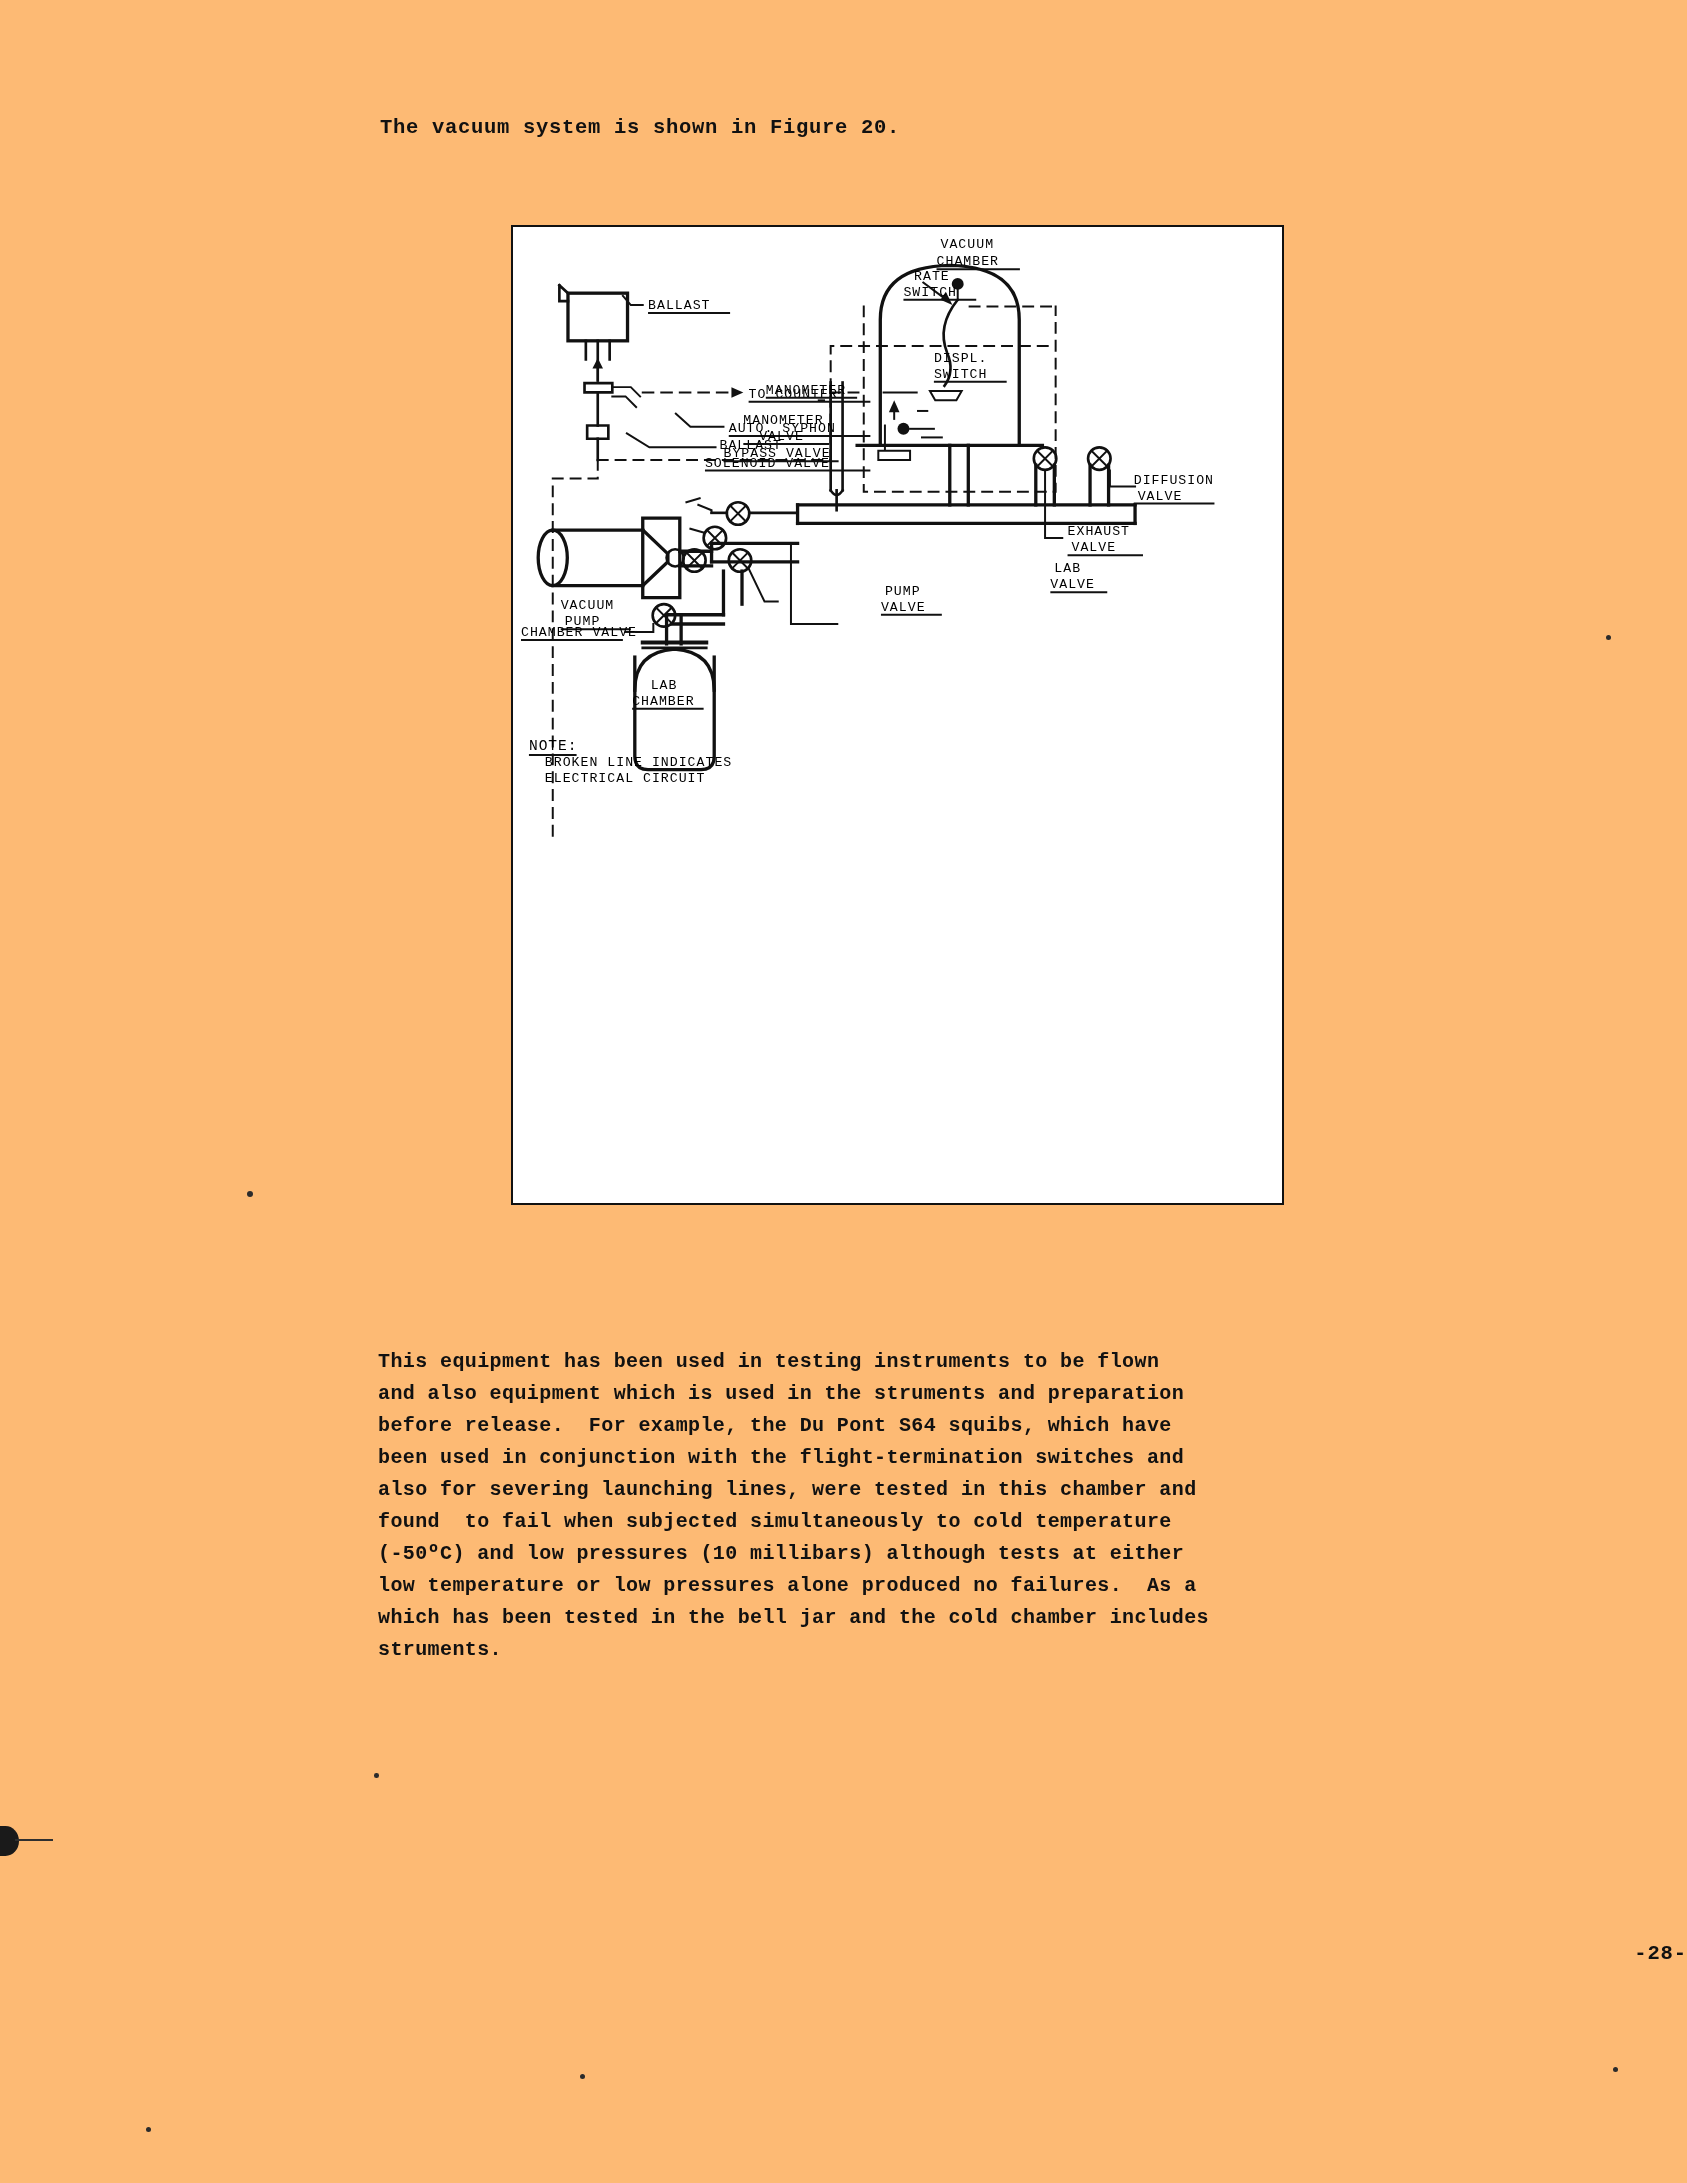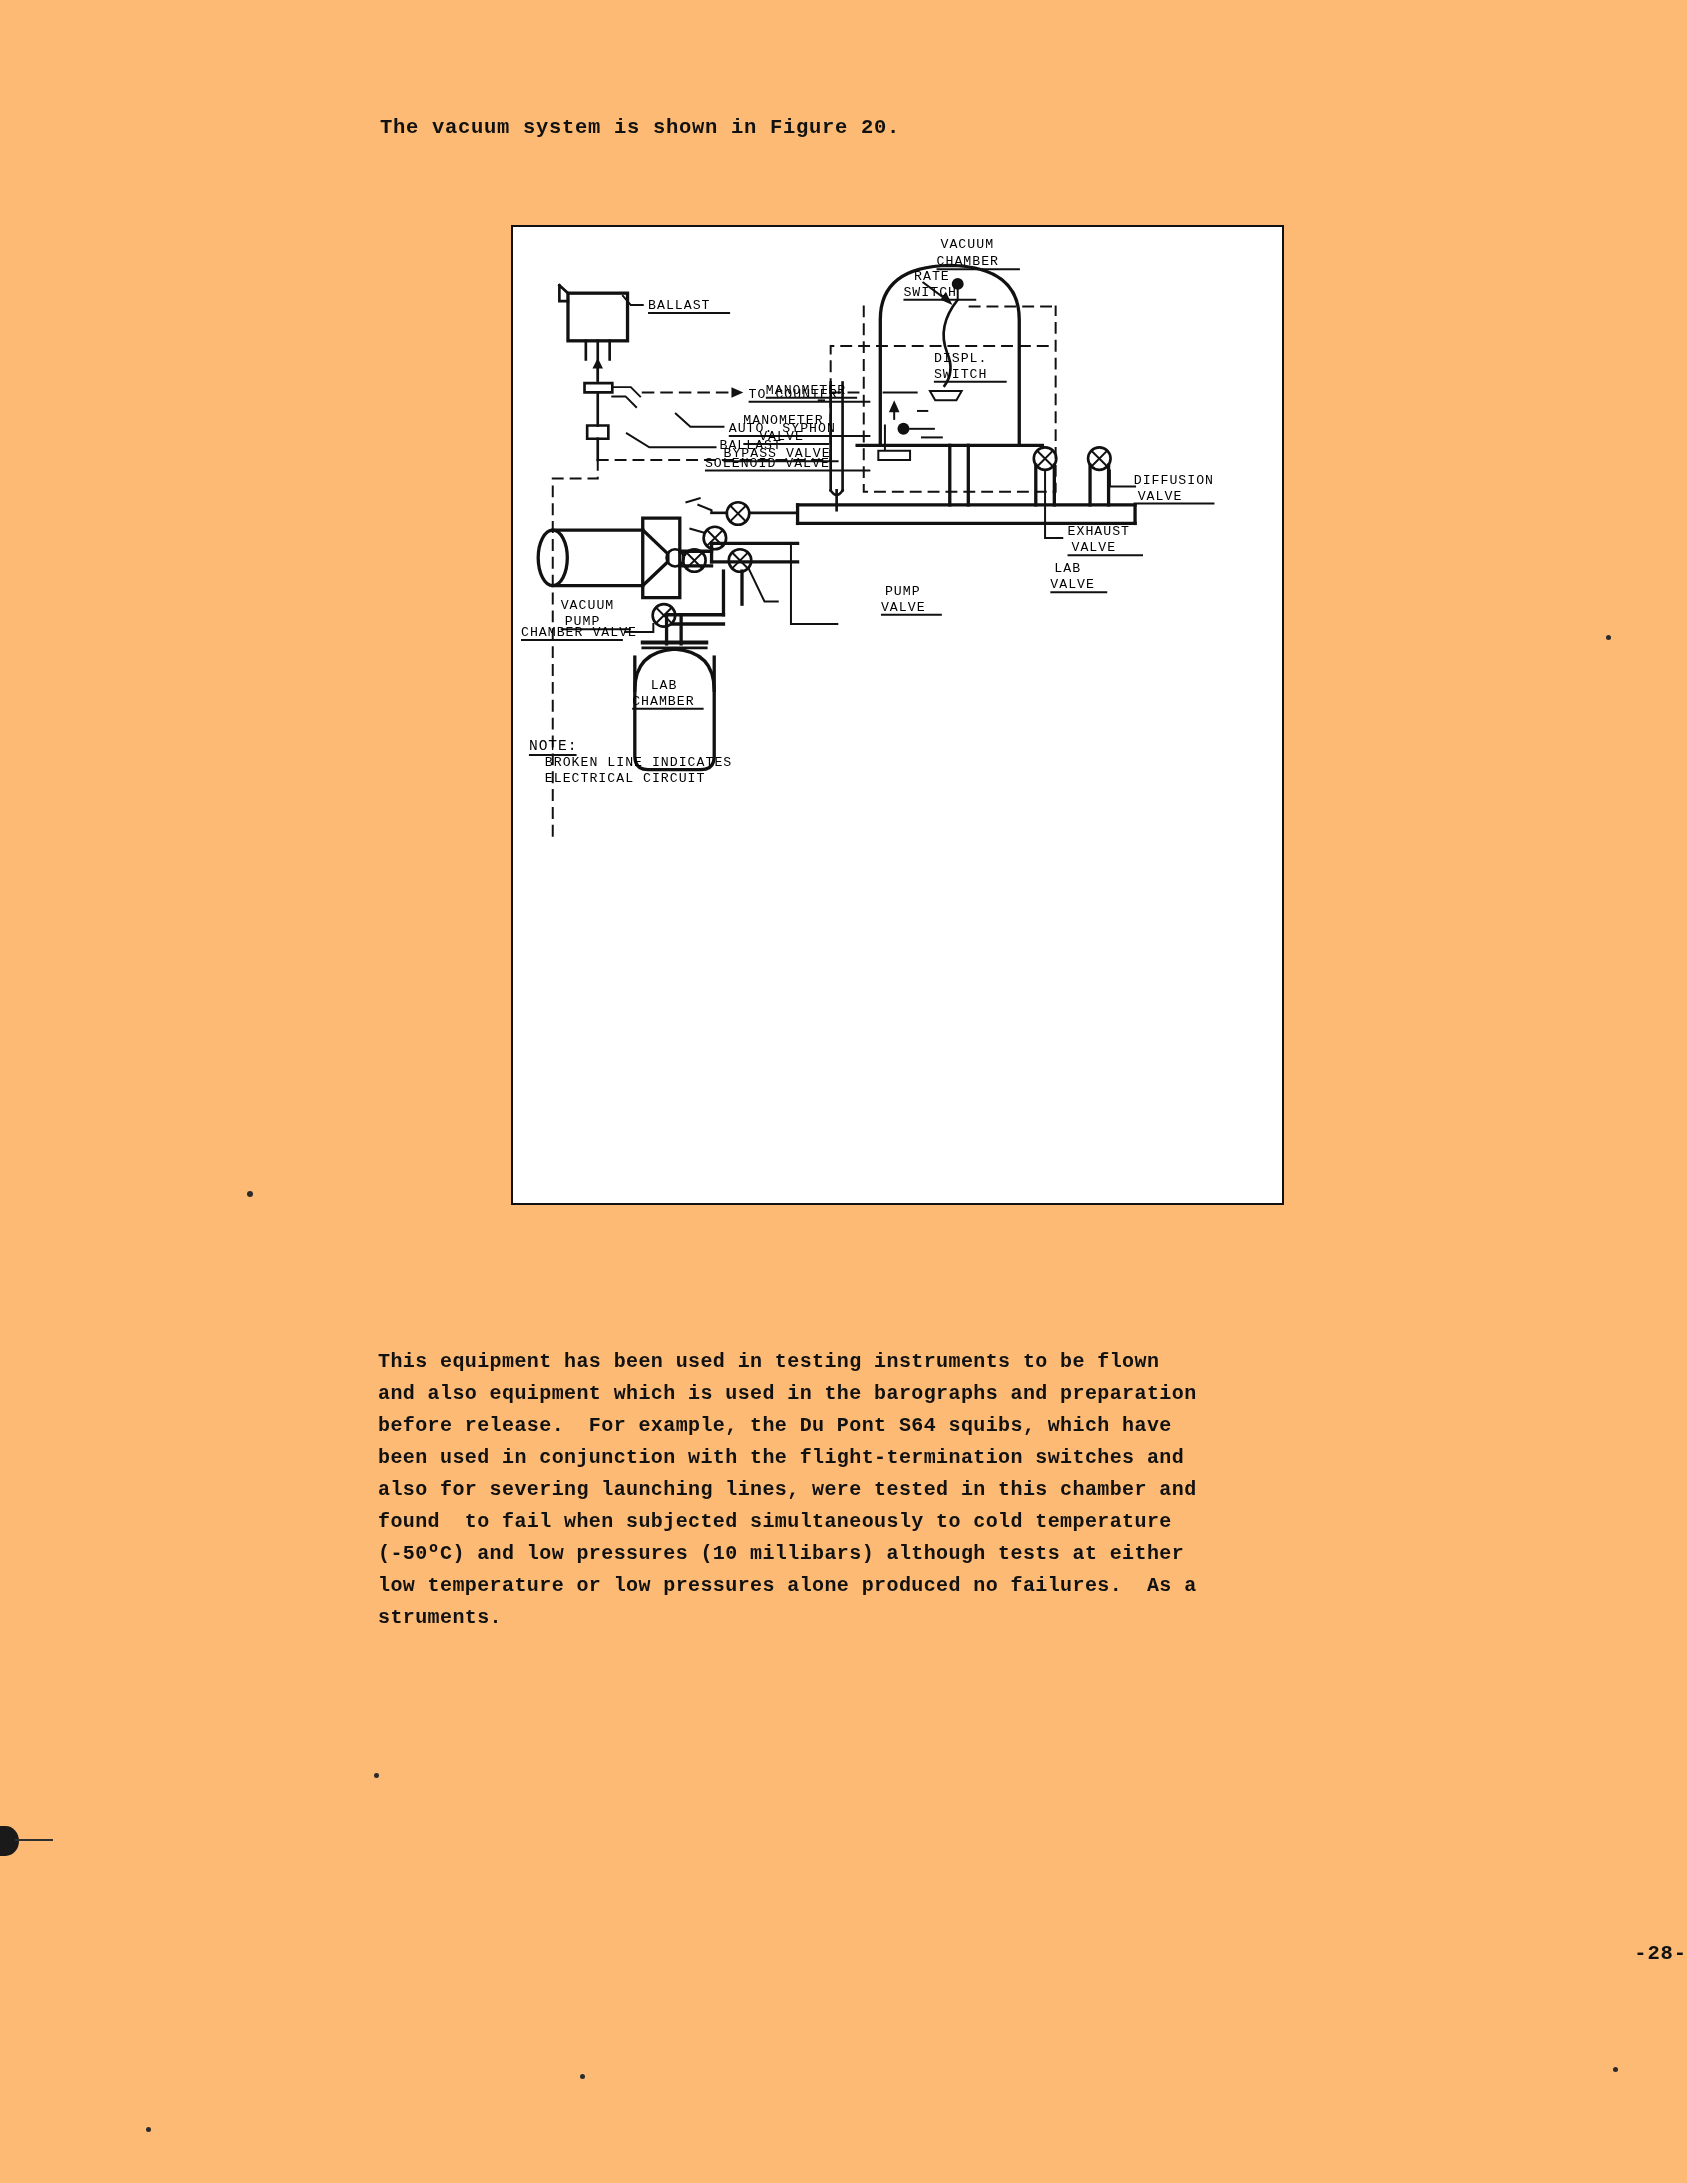--- a/index.html
+++ b/index.html
@@ -332,27 +332,28 @@
         <line x1="24" y1="798" x2="96" y2="798" stroke="#111" stroke-width="3"></line>
         <text x="48" y="814">BROKEN LINE INDICATES</text>
         <text x="48" y="838">ELECTRICAL CIRCUIT</text>
       </g>
     </svg>
   </div>
 
 
   <div class="body-text">
     <span class="ln">This equipment has been used in testing instruments to be flown</span>
-    <span class="ln">and also equipment which is used in the barographs and preparation</span>
+    <span class="ln">and also equipment which is used in the struments and preparation</span>
     <span class="ln">before release.  For example, the Du Pont S64 squibs, which have</span>
     <span class="ln">been used in conjunction with the flight-termination switches and</span>
     <span class="ln">also for severing launching lines, were tested in this chamber and</span>
     <span class="ln">found  to fail when subjected simultaneously to cold temperature</span>
     <span class="ln">(-50ºC) and low pressures (10 millibars) although tests at either</span>
     <span class="ln">low temperature or low pressures alone produced no failures.  As a</span>
+    <span class="ln">which has been tested in the bell jar and the cold chamber includes</span>
     <span class="ln">struments.</span>
   </div>
 
   <div class="page-number">-28-</div>
 
   <div class="edge-mark"></div>
   <div class="edge-line"></div>
   <div class="speck" style="left:247px; top:1191px; width:6px; height:6px;"></div>
   <div class="speck" style="left:1606px; top:635px; width:5.3px; height:5.3px;"></div>
   <div class="speck" style="left:1613px; top:2067px; width:5.3px; height:5.3px;"></div>

